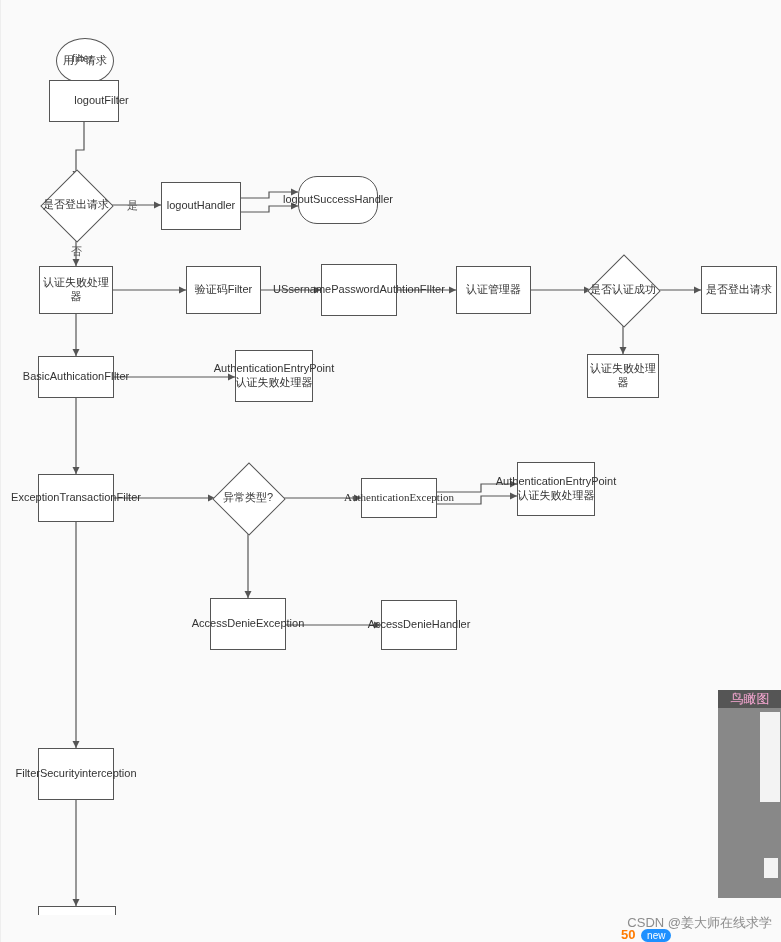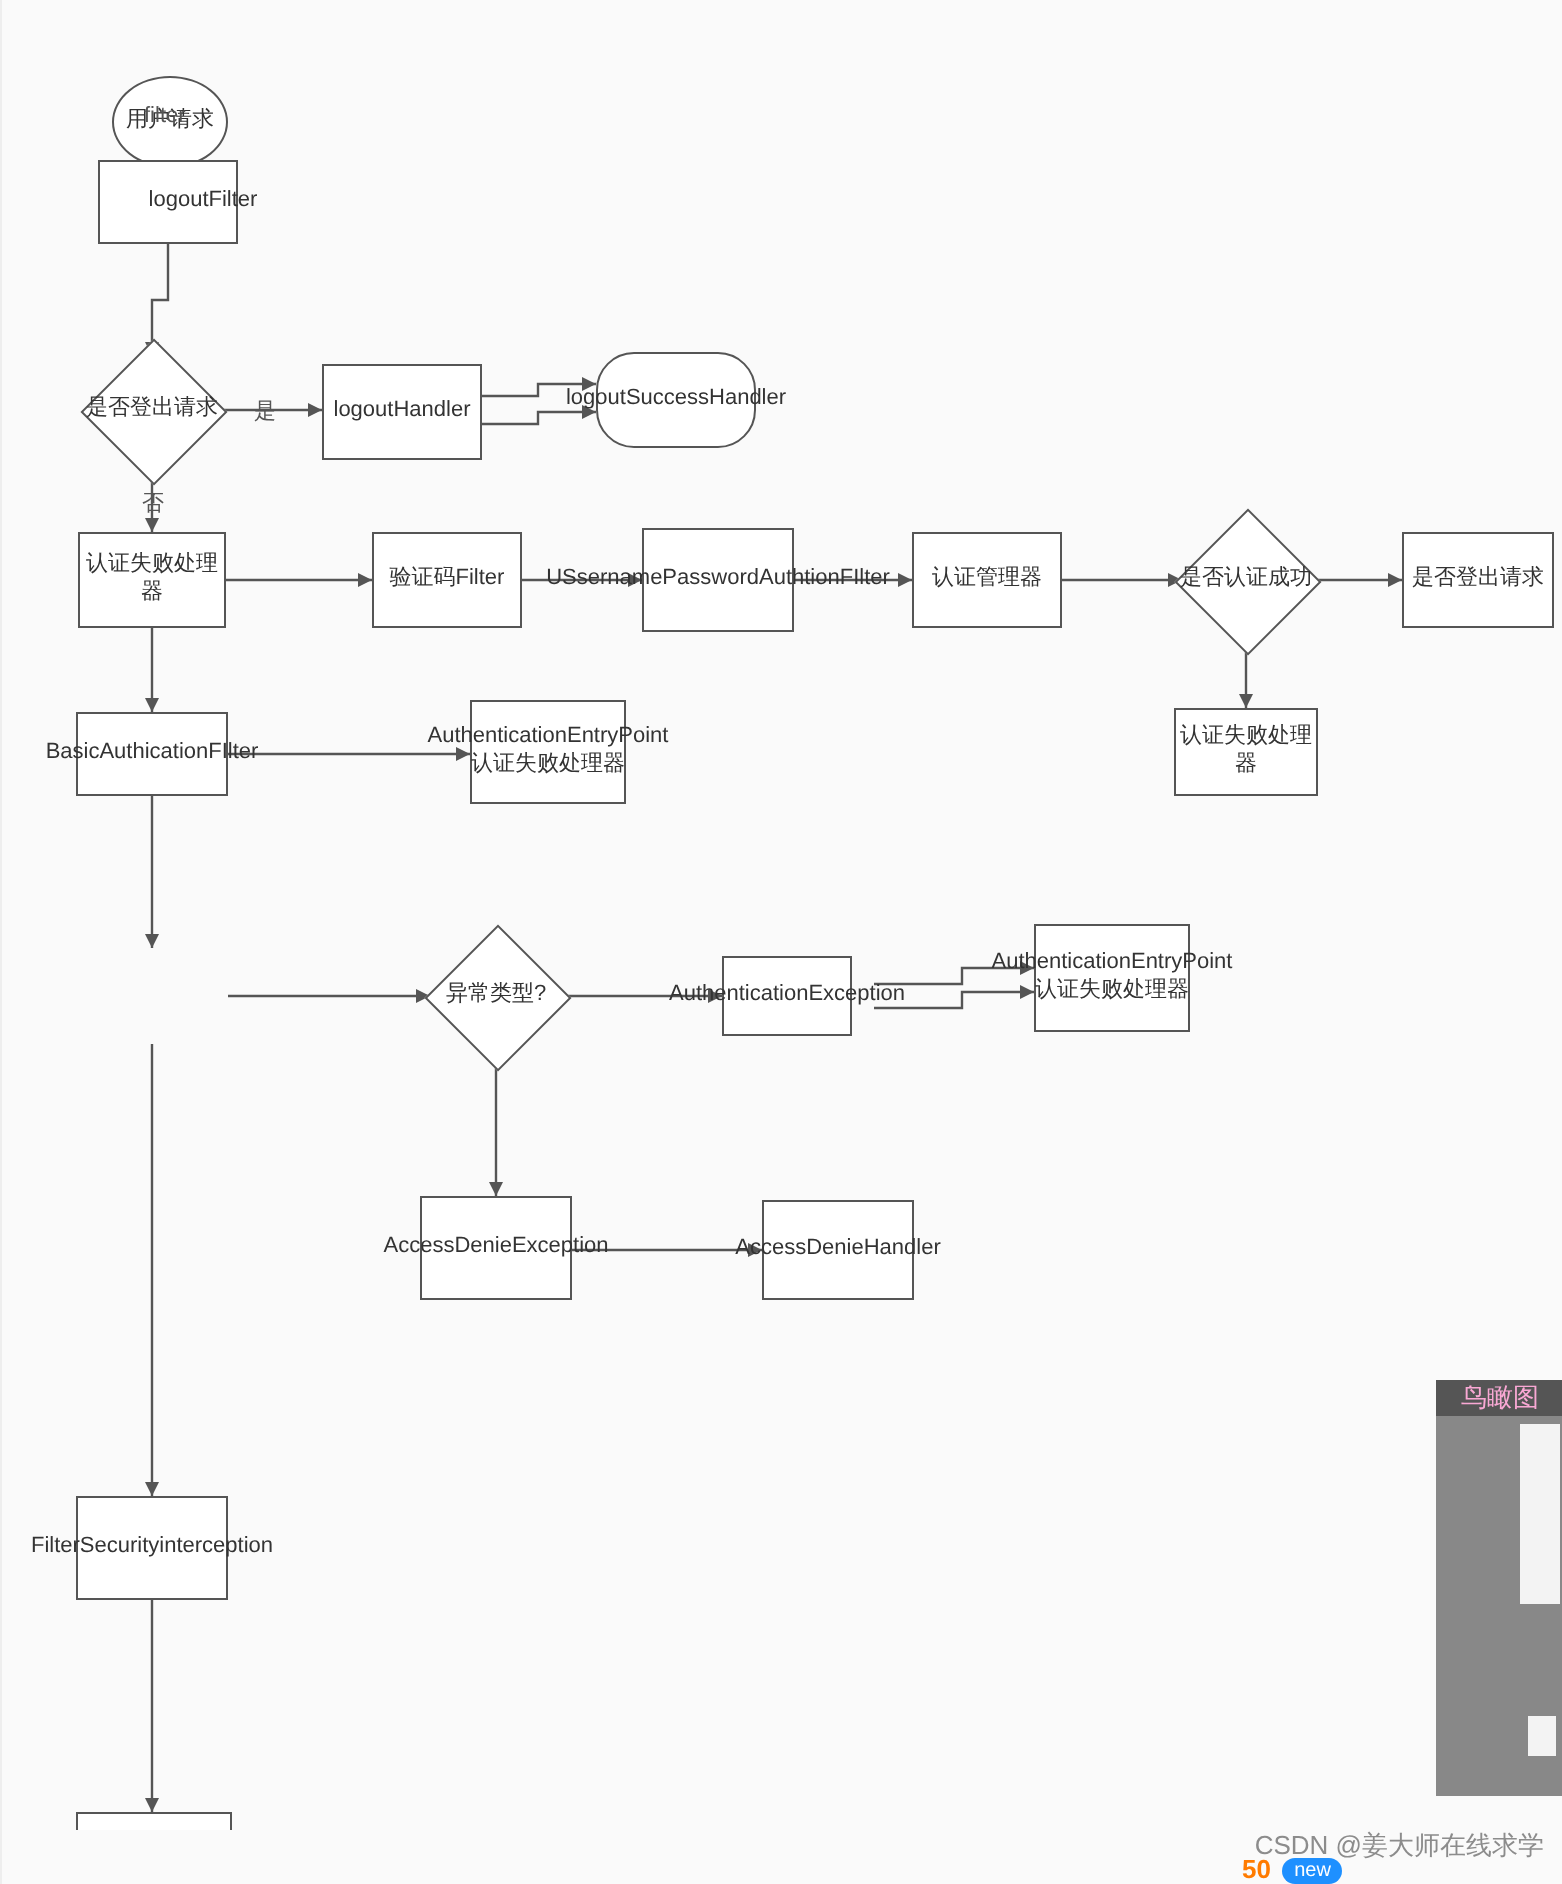--- a/index.html
+++ b/index.html
@@ -247,25 +247,28 @@
   </div>
 
   <div class="node" style="left:37px; top:356px; width:76px; height:42px;">
     <span>BasicAuthicationFIlter</span>
   </div>
 
   <div class="node" style="left:234px; top:350px; width:78px; height:52px;">
     <span>AuthenticationEntryPoint认证失败处理器</span>
   </div>
 
+  <div class="node" style="left:37px; top:474px; width:76px; height:48px;">
+    <span>ExceptionTransactionFilter</span>
+  </div>
 
   <div class="diamond" style="left:222px; top:473px; width:50px; height:50px;"></div>
   <div class="diamond-text" style="left:212px; top:472px; width:70px; height:52px;">异常类型?</div>
 
-  <div class="node" style="left:360px; top:478px; width:65px; height:40px;">
+  <div class="node" style="left:360px; top:478px; width:76px; height:40px;font-family:Liberation Serif, serif;">
     <span>AuthenticationException</span>
   </div>
 
   <div class="node" style="left:516px; top:462px; width:78px; height:54px;">
     <span>AuthenticationEntryPoint认证失败处理器</span>
   </div>
 
   <div class="node" style="left:209px; top:598px; width:76px; height:52px;">
     <span>AccessDenieException</span>
   </div>

